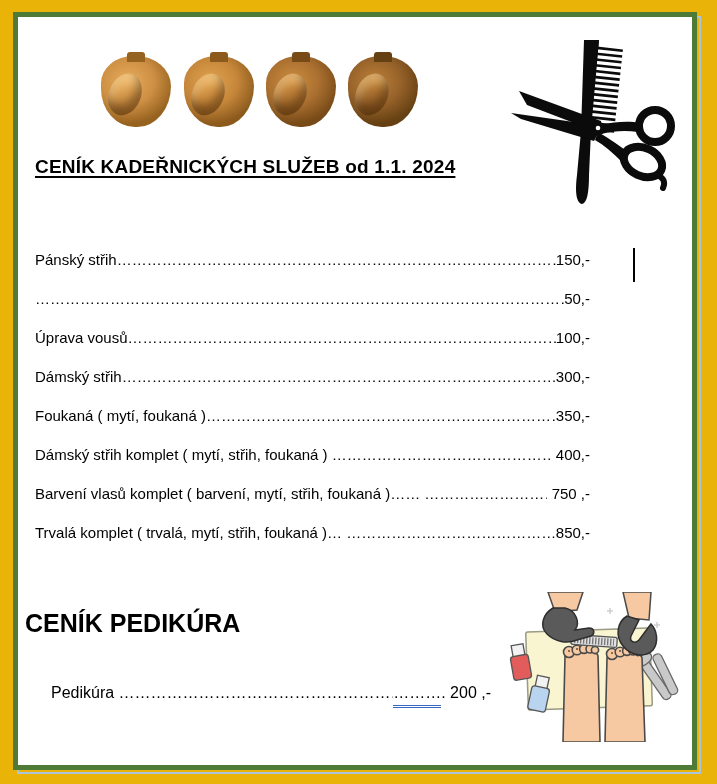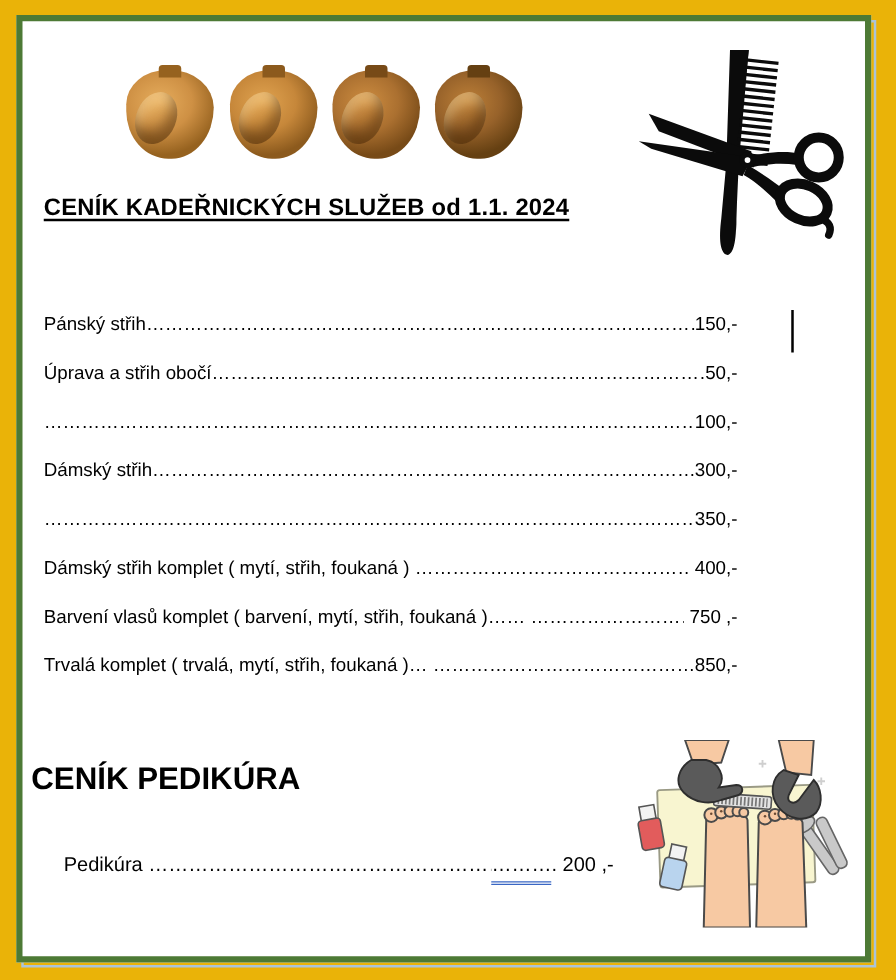--- a/index.html
+++ b/index.html
@@ -104,34 +104,35 @@
 
     <div class="caret"></div>
 
     <div class="rows">
       <div class="row">
         <span class="lbl">Pánský střih</span>
           <span class="leader">……………………………………………………………………………………………………………………………………………………</span>
           <span class="price">150,-</span>
       </div>
       <div class="row">
-        <span class="lbl">Úprava a střih obočí</span>
           <span class="leader">……………………………………………………………………………………………………………………………………………………</span>
           <span class="price">50,-</span>
       </div>
       <div class="row">
+        <span class="lbl">Úprava vousů</span>
           <span class="leader">……………………………………………………………………………………………………………………………………………………</span>
           <span class="price">100,-</span>
       </div>
       <div class="row">
         <span class="lbl">Dámský střih</span>
           <span class="leader">……………………………………………………………………………………………………………………………………………………</span>
           <span class="price">300,-</span>
       </div>
       <div class="row">
+        <span class="lbl">Foukaná ( mytí, foukaná )</span>
           <span class="leader">……………………………………………………………………………………………………………………………………………………</span>
           <span class="price">350,-</span>
       </div>
       <div class="row">
         <span class="lbl">Dámský střih komplet ( mytí, střih, foukaná ) </span>
           <span class="leader">……………………………………………………………………………………………………………………………………………………</span>
           <span class="price"> 400,-</span>
       </div>
       <div class="row">
         <span class="lbl">Barvení vlasů komplet ( barvení, mytí, střih, foukaná )…… </span>

